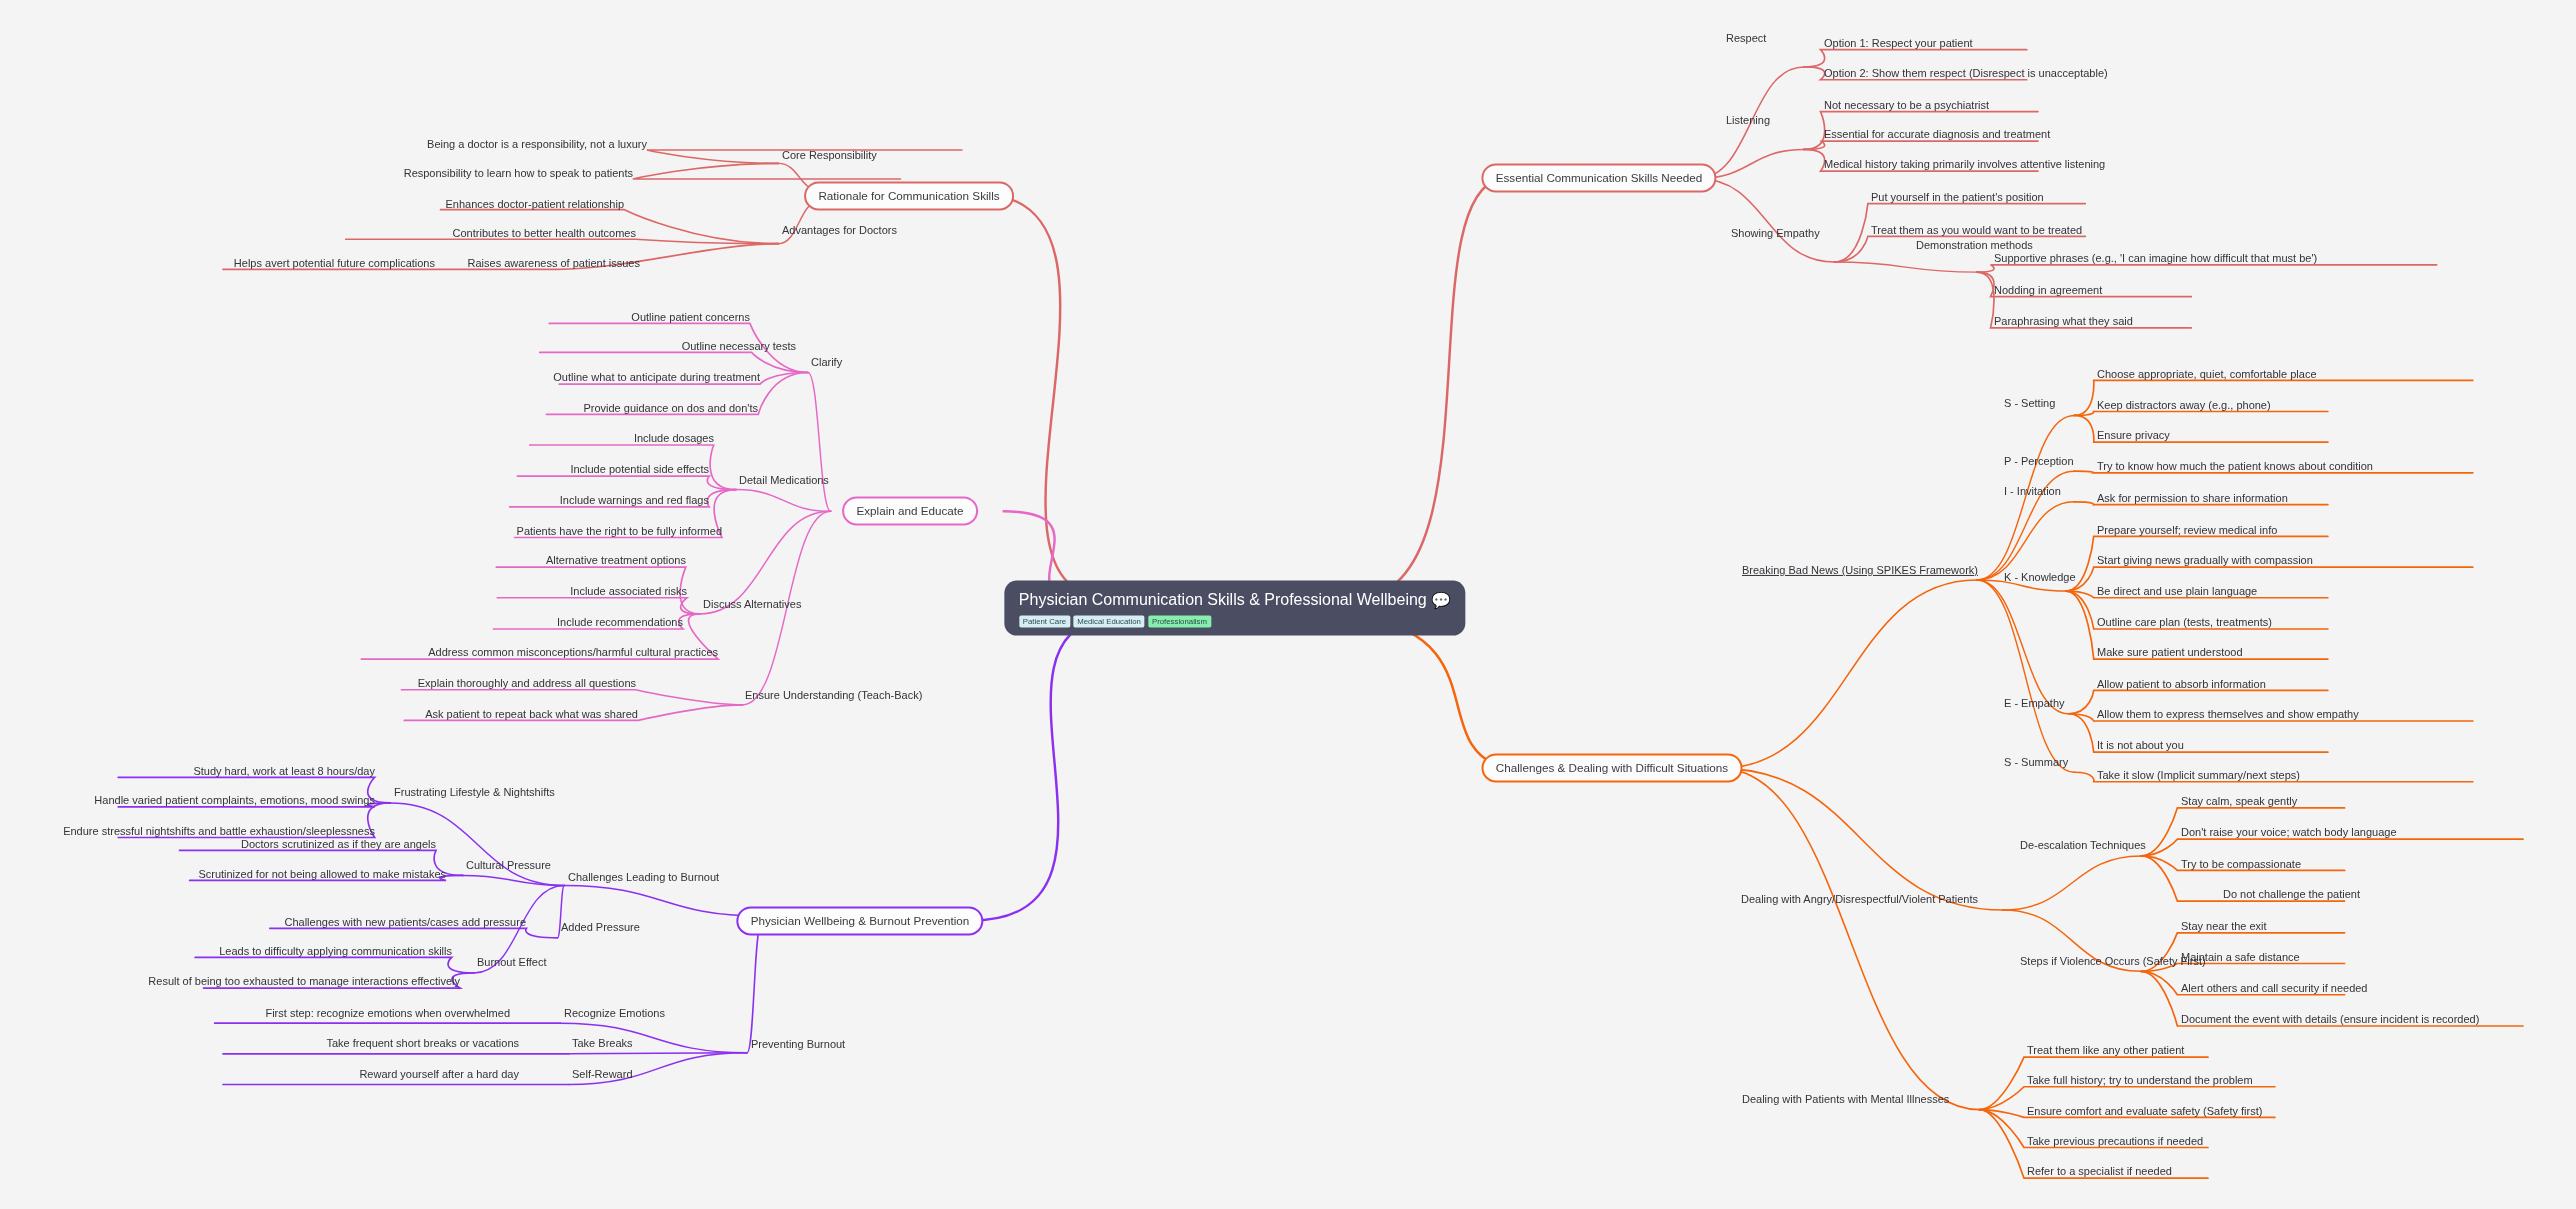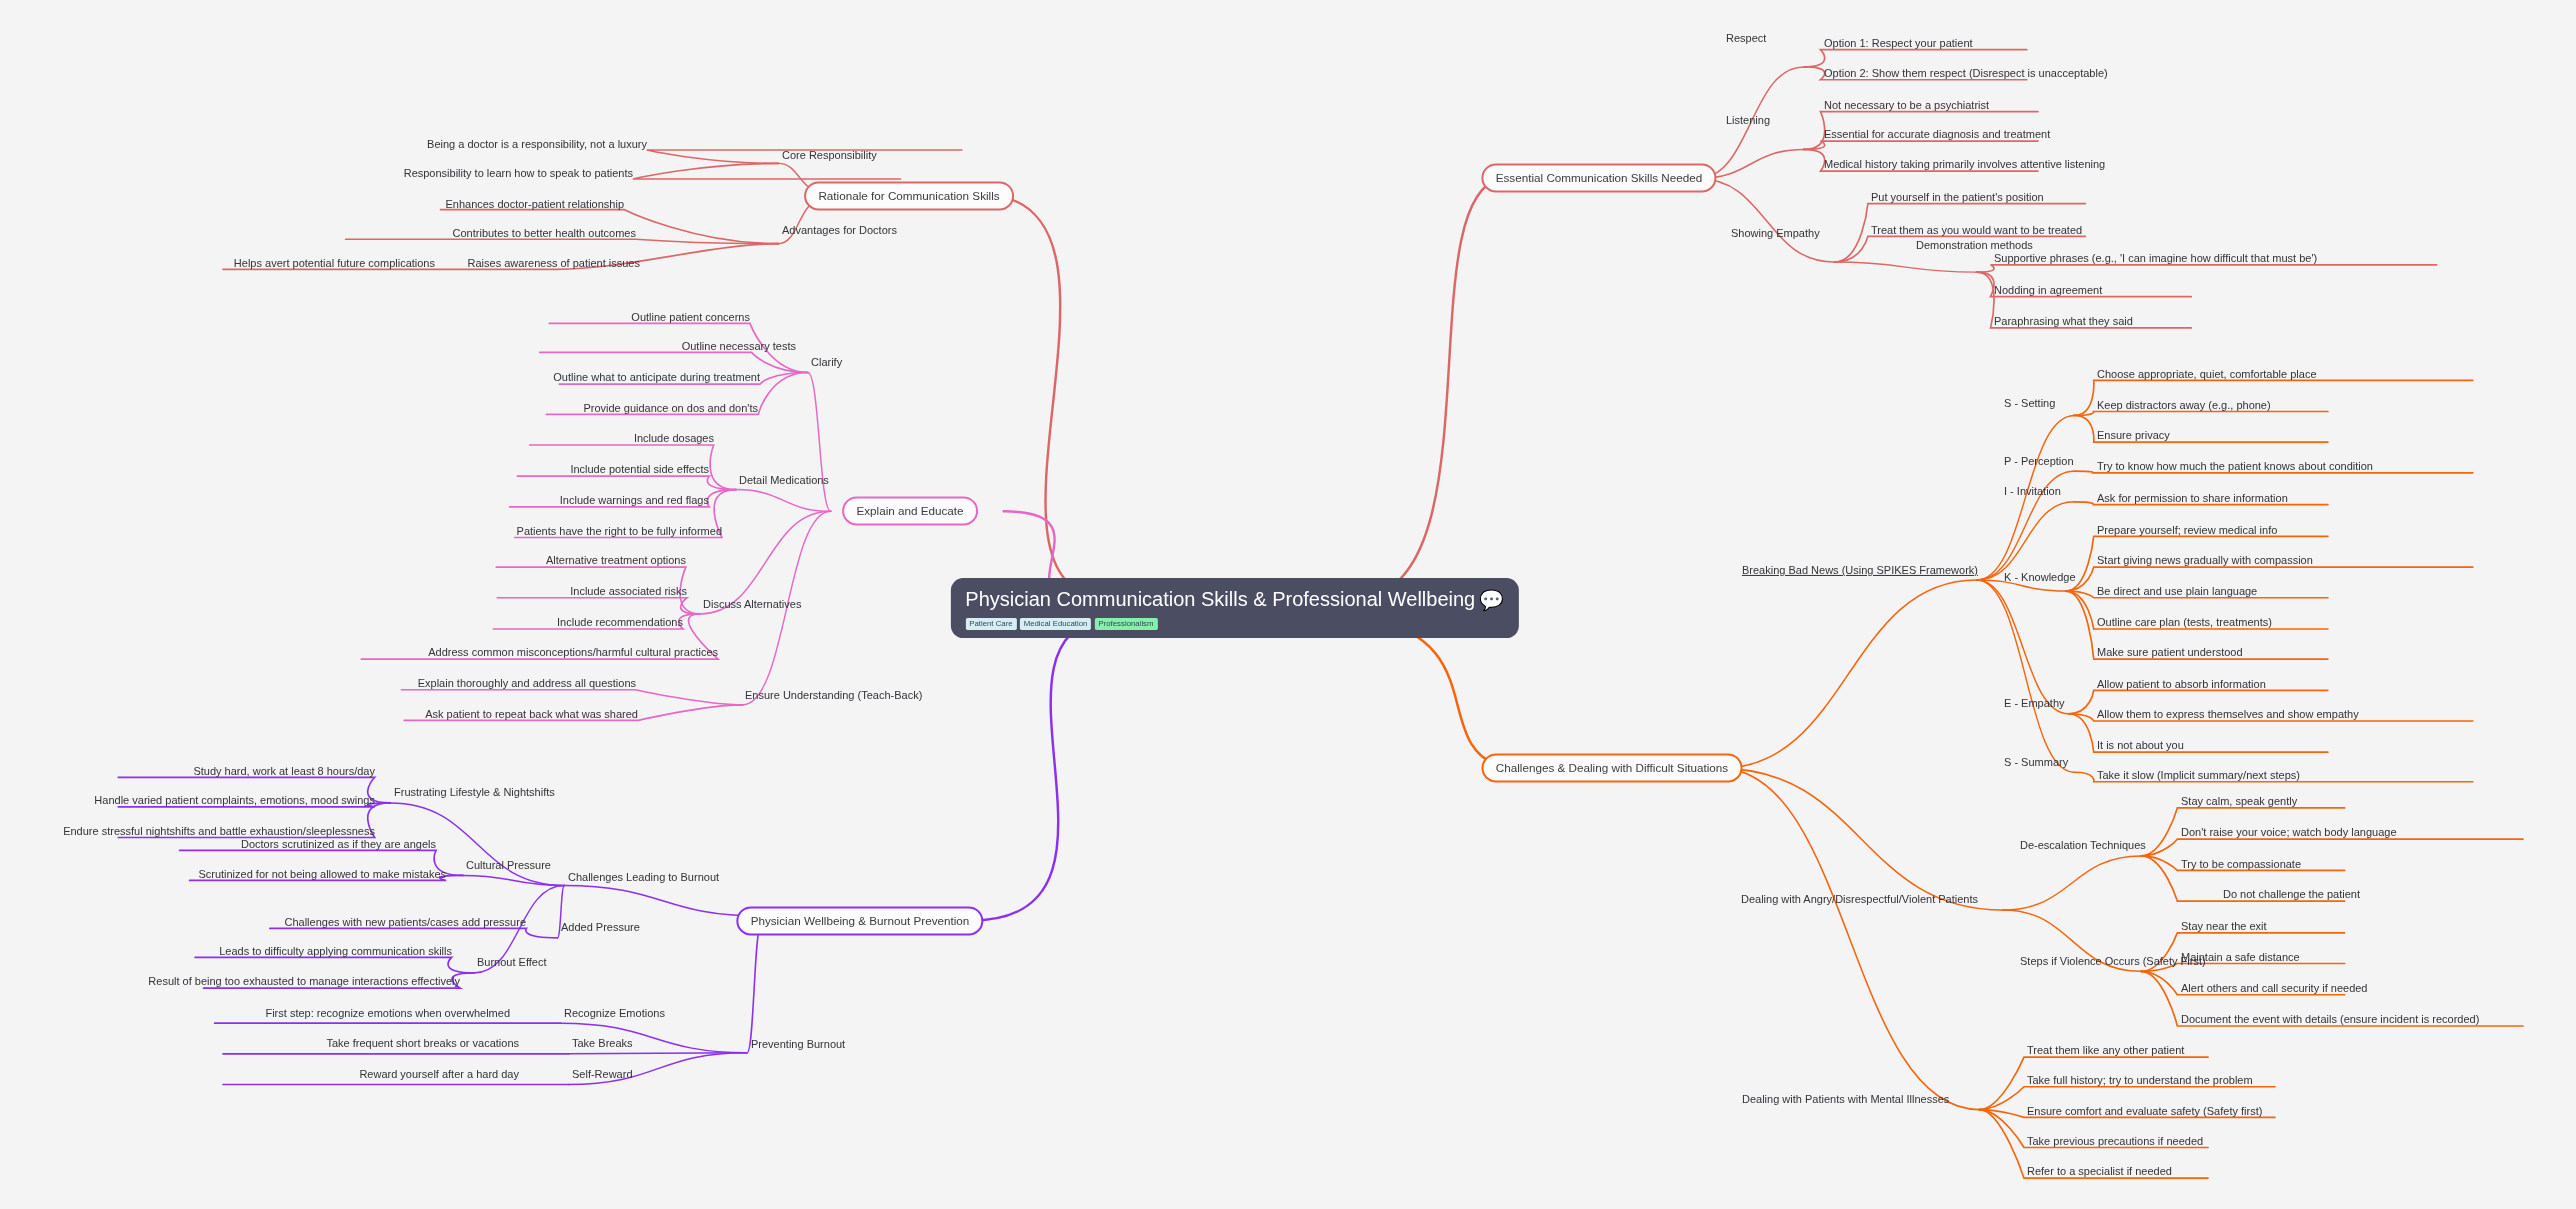--- a/index.html
+++ b/index.html
@@ -11,21 +11,21 @@
   .lbl.r{transform:translate(0,-50%);}
   .lbl.l{transform:translate(-100%,-50%);}
   .node{position:absolute;transform:translate(-50%,-50%);background:#fcfcfc;
         border-radius:14.5px;padding:6.1px 12.3px;font-size:11.7px;color:#3b3b40;white-space:nowrap;}
   .node.b1{border:2.2px solid #dc6767;}
   .node.b2{border:2.2px solid #e668c6;}
   .node.b3{border:2.2px solid #8b2ff0;}
   .node.b4{border:2.2px solid #f4650c;}
   #root{position:absolute;transform:translate(-50%,-50%);background:#4b4d63;
         border-radius:12.3px;padding:10px 14.5px 7.8px 14.5px;color:#fff;}
-  #root .title{font-size:20px;white-space:nowrap;}
+  #root .title{font-size:16px;white-space:nowrap;}
   #root .tags{margin-top:5.6px;display:flex;gap:3.3px;}
   #root .tag{background:#d6eef3;color:#2d4a52;font-size:7.8px;border-radius:1.7px;padding:1.7px 3.9px;white-space:nowrap;}
   .bubble{display:inline-block;vertical-align:-1.1px;margin-left:4.5px;}
 </style>
 </head>
 <body>
 
 <div id="stage">
   <svg class="edges" viewBox="0 0 4620 2170" fill="none" stroke-linecap="round">
     <g id="edge-layer">

